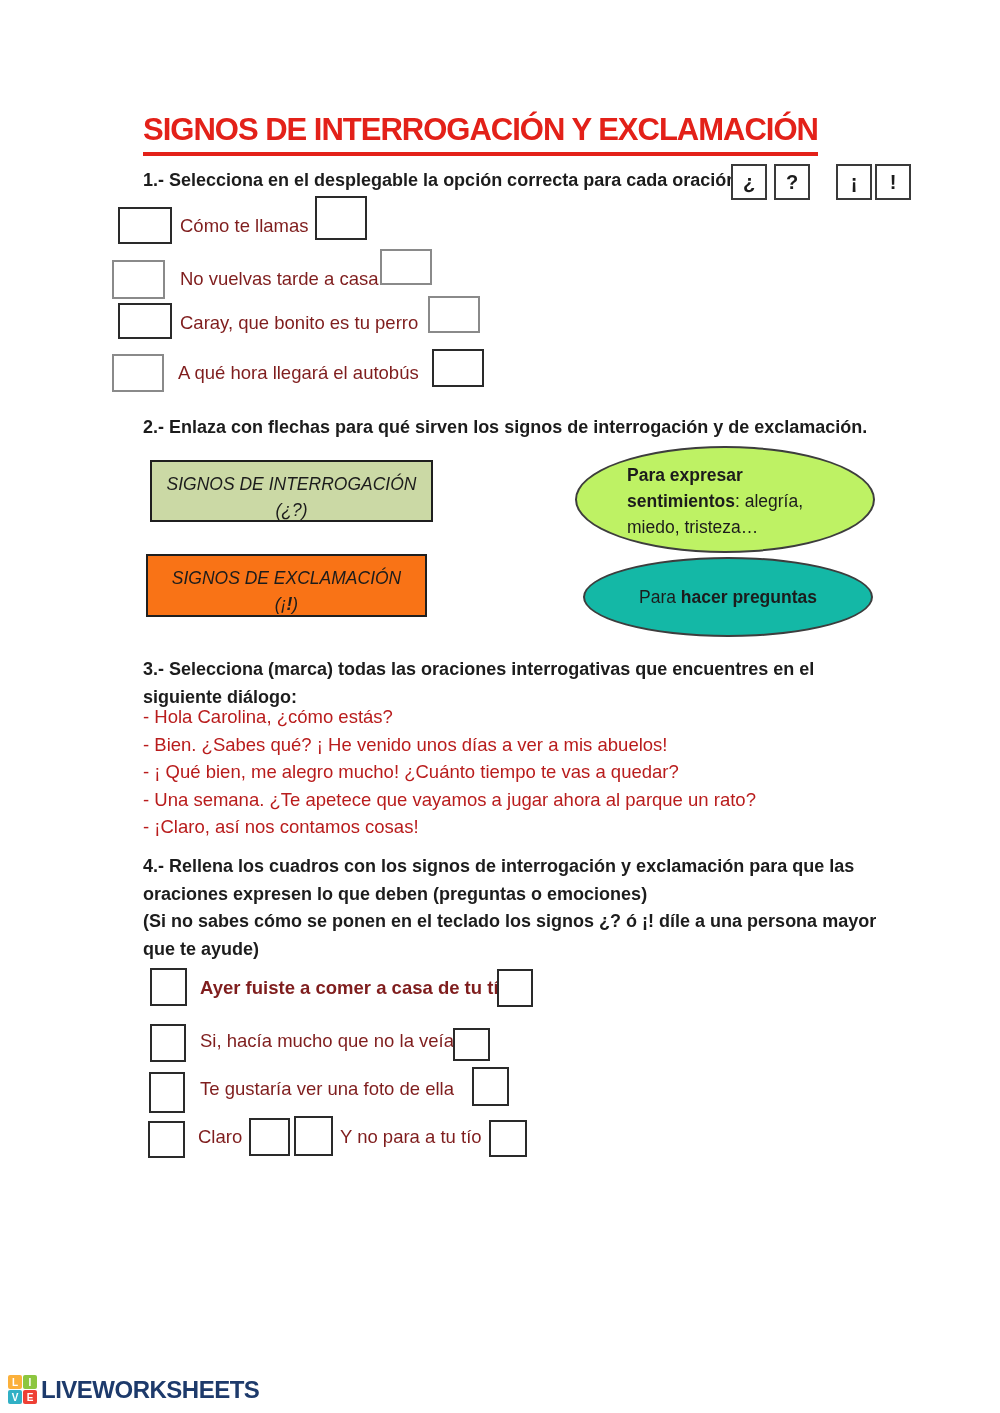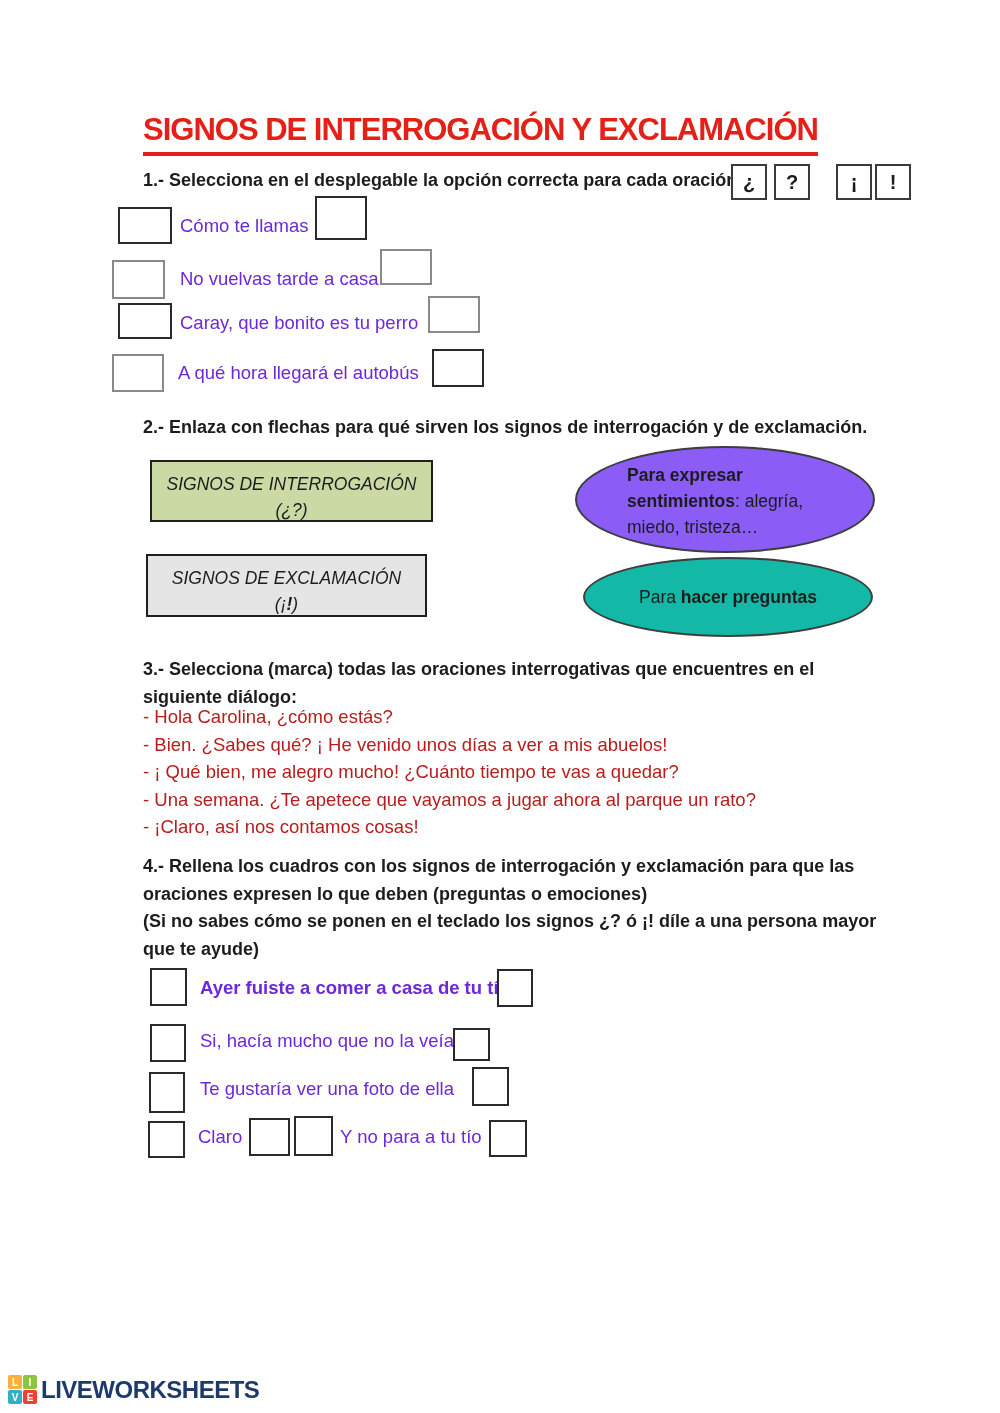--- a/index.html
+++ b/index.html
@@ -34,21 +34,21 @@
     font-size: 18px;
     line-height: 27.5px;
     color: #1c1c1c;
   }
 
   
   .sent {
     position: absolute;
     font-size: 18.5px;
     white-space: nowrap;
-    color: #6d28d9;
+    color: #7f1d1d;
   }
 
   
   .box {
     position: absolute;
     border: 2px solid #2a2a2a;
     background: #ffffff;
   }
   .box.light { border: 2px solid #8a8a8a; }
 
@@ -154,25 +154,25 @@
   <div class="sent" style="left:178px; top:362px;">A qué hora llegará el autobús</div>
   <div class="box" style="left:432px; top:349px; width:52px; height:38px;"></div>
 
   <div class="instr" style="left:143px; top:414px;">2.- Enlaza con flechas para qué sirven los signos de interrogación y de exclamación.</div>
 
   <div class="match-box" style="left:150px; top:460px; width:283px; height:62px; background:#cbd9a5;">
     <div>SIGNOS DE INTERROGACIÓN</div>
     <div class="sym">(¿?)</div>
   </div>
 
-  <div class="ellipse" style="left:575px; top:446px; width:300px; height:107px; background:#8b5cf6;">
+  <div class="ellipse" style="left:575px; top:446px; width:300px; height:107px; background:#bef264;">
     <div class="inner" style="left:50px; top:14px; width:215px; text-align:left;"><b>Para expresar sentimientos</b><span>: alegría, miedo,  tristeza…</span></div>
   </div>
 
-  <div class="match-box" style="left:146px; top:554px; width:281px; height:63px; background:#e5e5e5;">
+  <div class="match-box" style="left:146px; top:554px; width:281px; height:63px; background:#f97316;">
     <div>SIGNOS DE EXCLAMACIÓN</div>
     <div class="sym"><span>(¡</span><b>!</b><span>)</span></div>
   </div>
 
   <div class="ellipse" style="left:583px; top:557px; width:290px; height:80px; background:#14b8a6; display:flex; align-items:center; justify-content:center;">
     <div><span>Para </span><b>hacer preguntas</b></div>
   </div>
 
   <div class="instr" style="left:143px; top:656px; width:690px;">3.- Selecciona (marca) todas las oraciones interrogativas que encuentres en el siguiente diálogo:</div>
 

